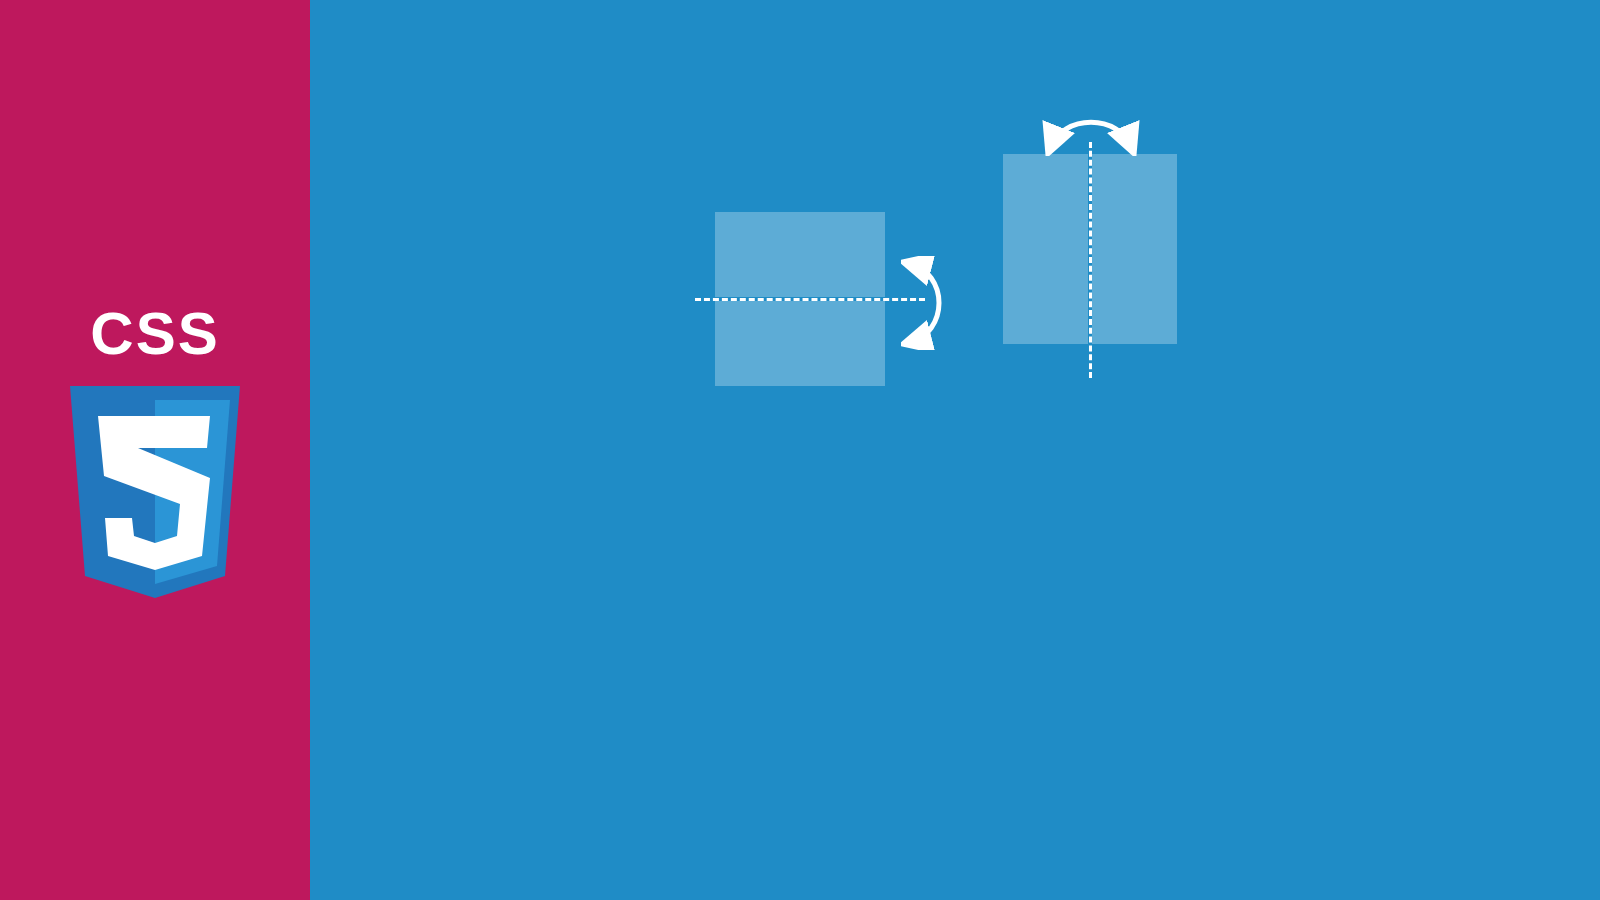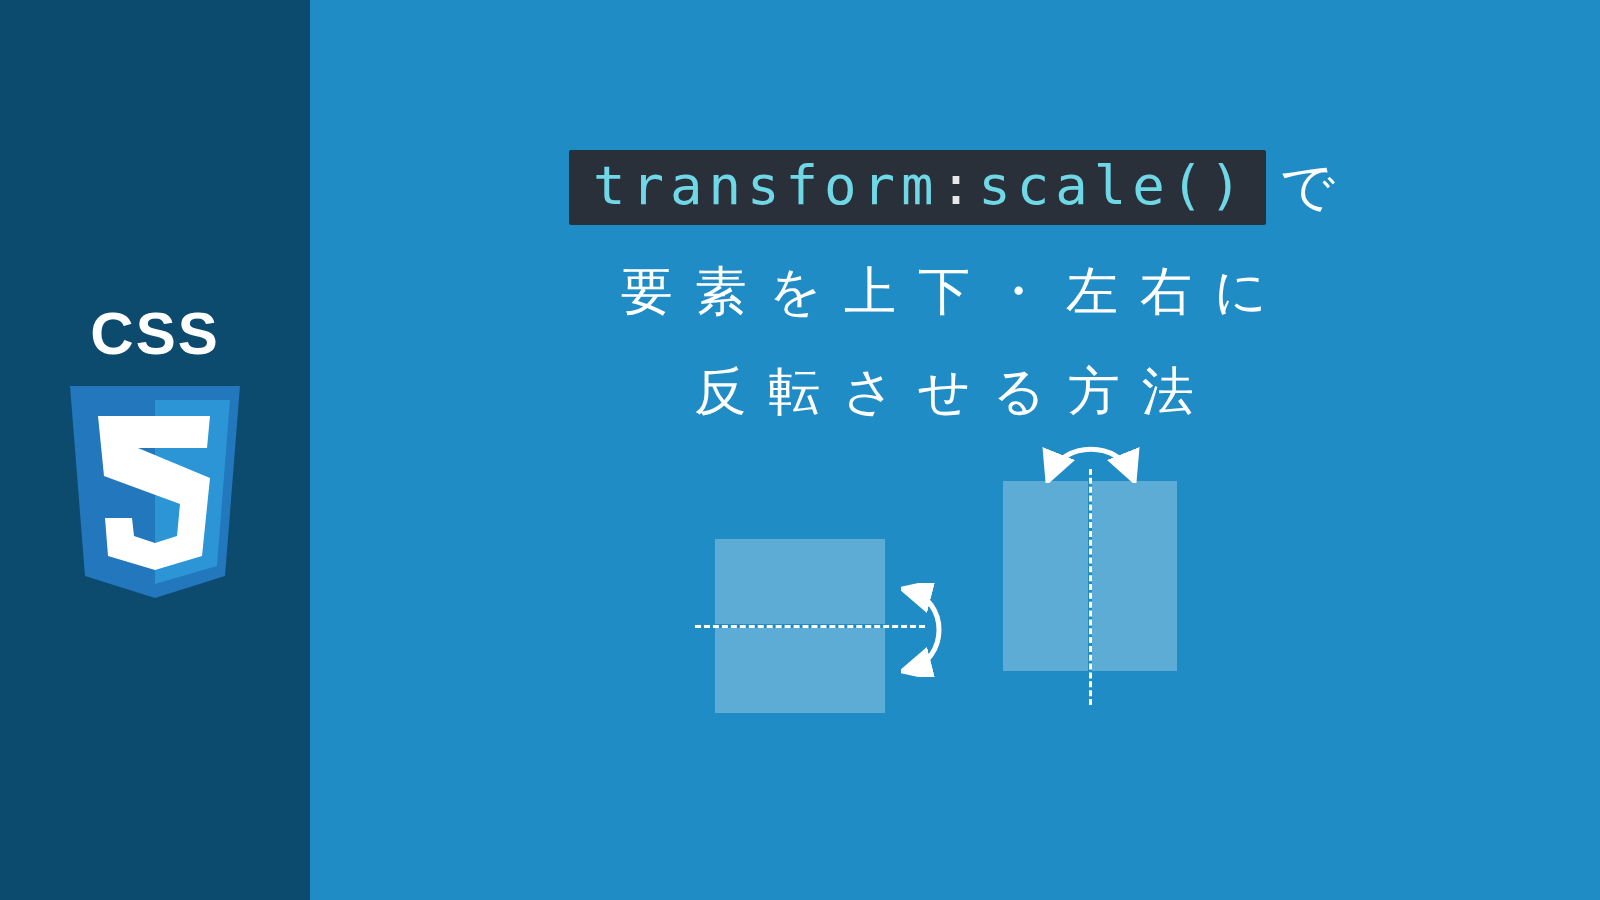--- a/index.html
+++ b/index.html
@@ -6,21 +6,21 @@
   body {
     width: 1600px;
     height: 900px;
     display: flex;
     font-family: "Hiragino Sans", "Meiryo", sans-serif;
     overflow: hidden;
   }
   .sidebar {
     width: 310px;
     height: 100%;
-    background: #0c4a6e;
+    background: #be185d;
     display: flex;
     flex-direction: column;
     align-items: center;
     justify-content: center;
   }
   .css-label {
     color: #fff;
     font-weight: 900;
     font-size: 60px;
     letter-spacing: 2px;
@@ -120,30 +120,20 @@
 <aside class="sidebar">
   <div class="css-label">CSS</div>
   <svg width="190" height="215" viewBox="0 0 190 215">
     <polygon points="10,0 180,0 165,190 95,212 25,190" fill="#2277bd"></polygon>
     <polygon points="95,14 170,14 157,180 95,198" fill="#2b95d6"></polygon>
     <path fill="#ffffff" d="M38 30 H150 L147 62 H78 L150 92 L142 170 L95 184 L48 170 L45 132 H72 L74 150 L95 157 L117 150 L120 118 L44 90 Z"></path>
   </svg>
 </aside>
 
 <main class="main">
-  <div class="headline">
-    <div class="line1">
-      <span class="code-chip">
-        <span>transform</span><span class="colon">:</span><span>scale()</span>
-      </span>
-      <span class="suffix">で</span>
-    </div>
-    <div class="line2">要素を上下・左右に</div>
-    <div class="line3">反転させる方法</div>
-  </div>
 
   <div class="illustration">
 
     <div class="flip-h-group">
       <div class="sq h-top"></div>
       <div class="sq h-bot"></div>
       <div class="h-axis"></div>
       <svg class="arrow-svg" style="left:186px; top:44px" width="68" height="94" viewBox="0 0 68 94">
         <defs>
           <marker id="ahH1" viewBox="0 0 10 10" refX="6" refY="5" markerWidth="7" markerHeight="7" orient="auto-start-reverse">

